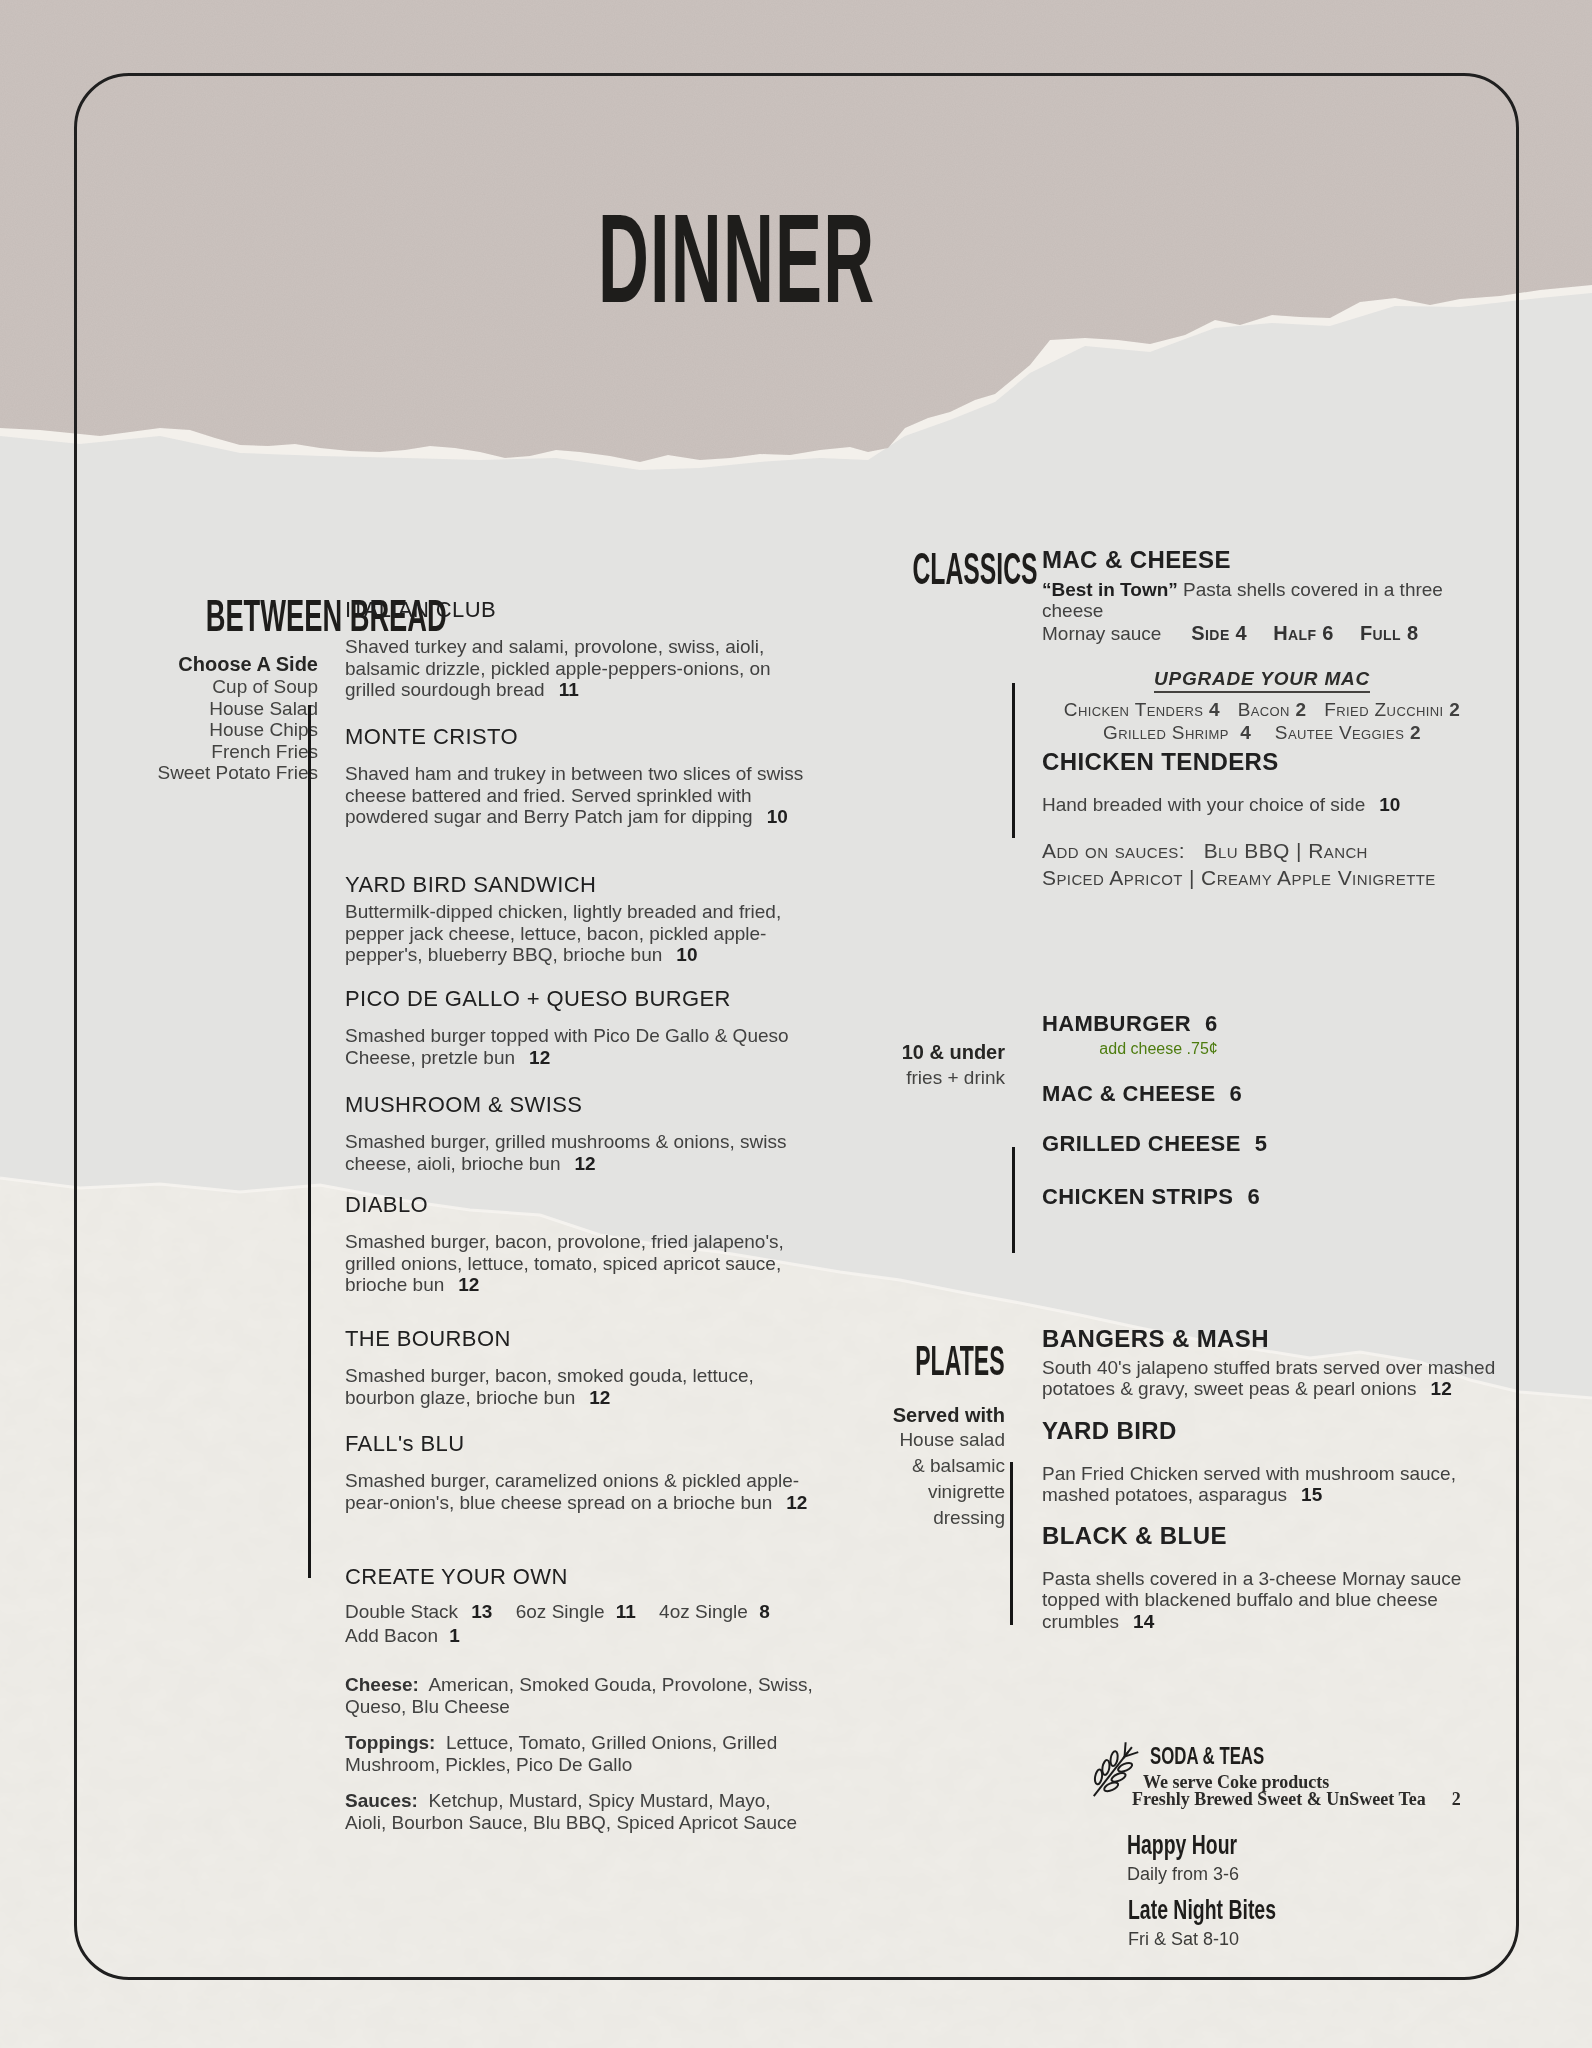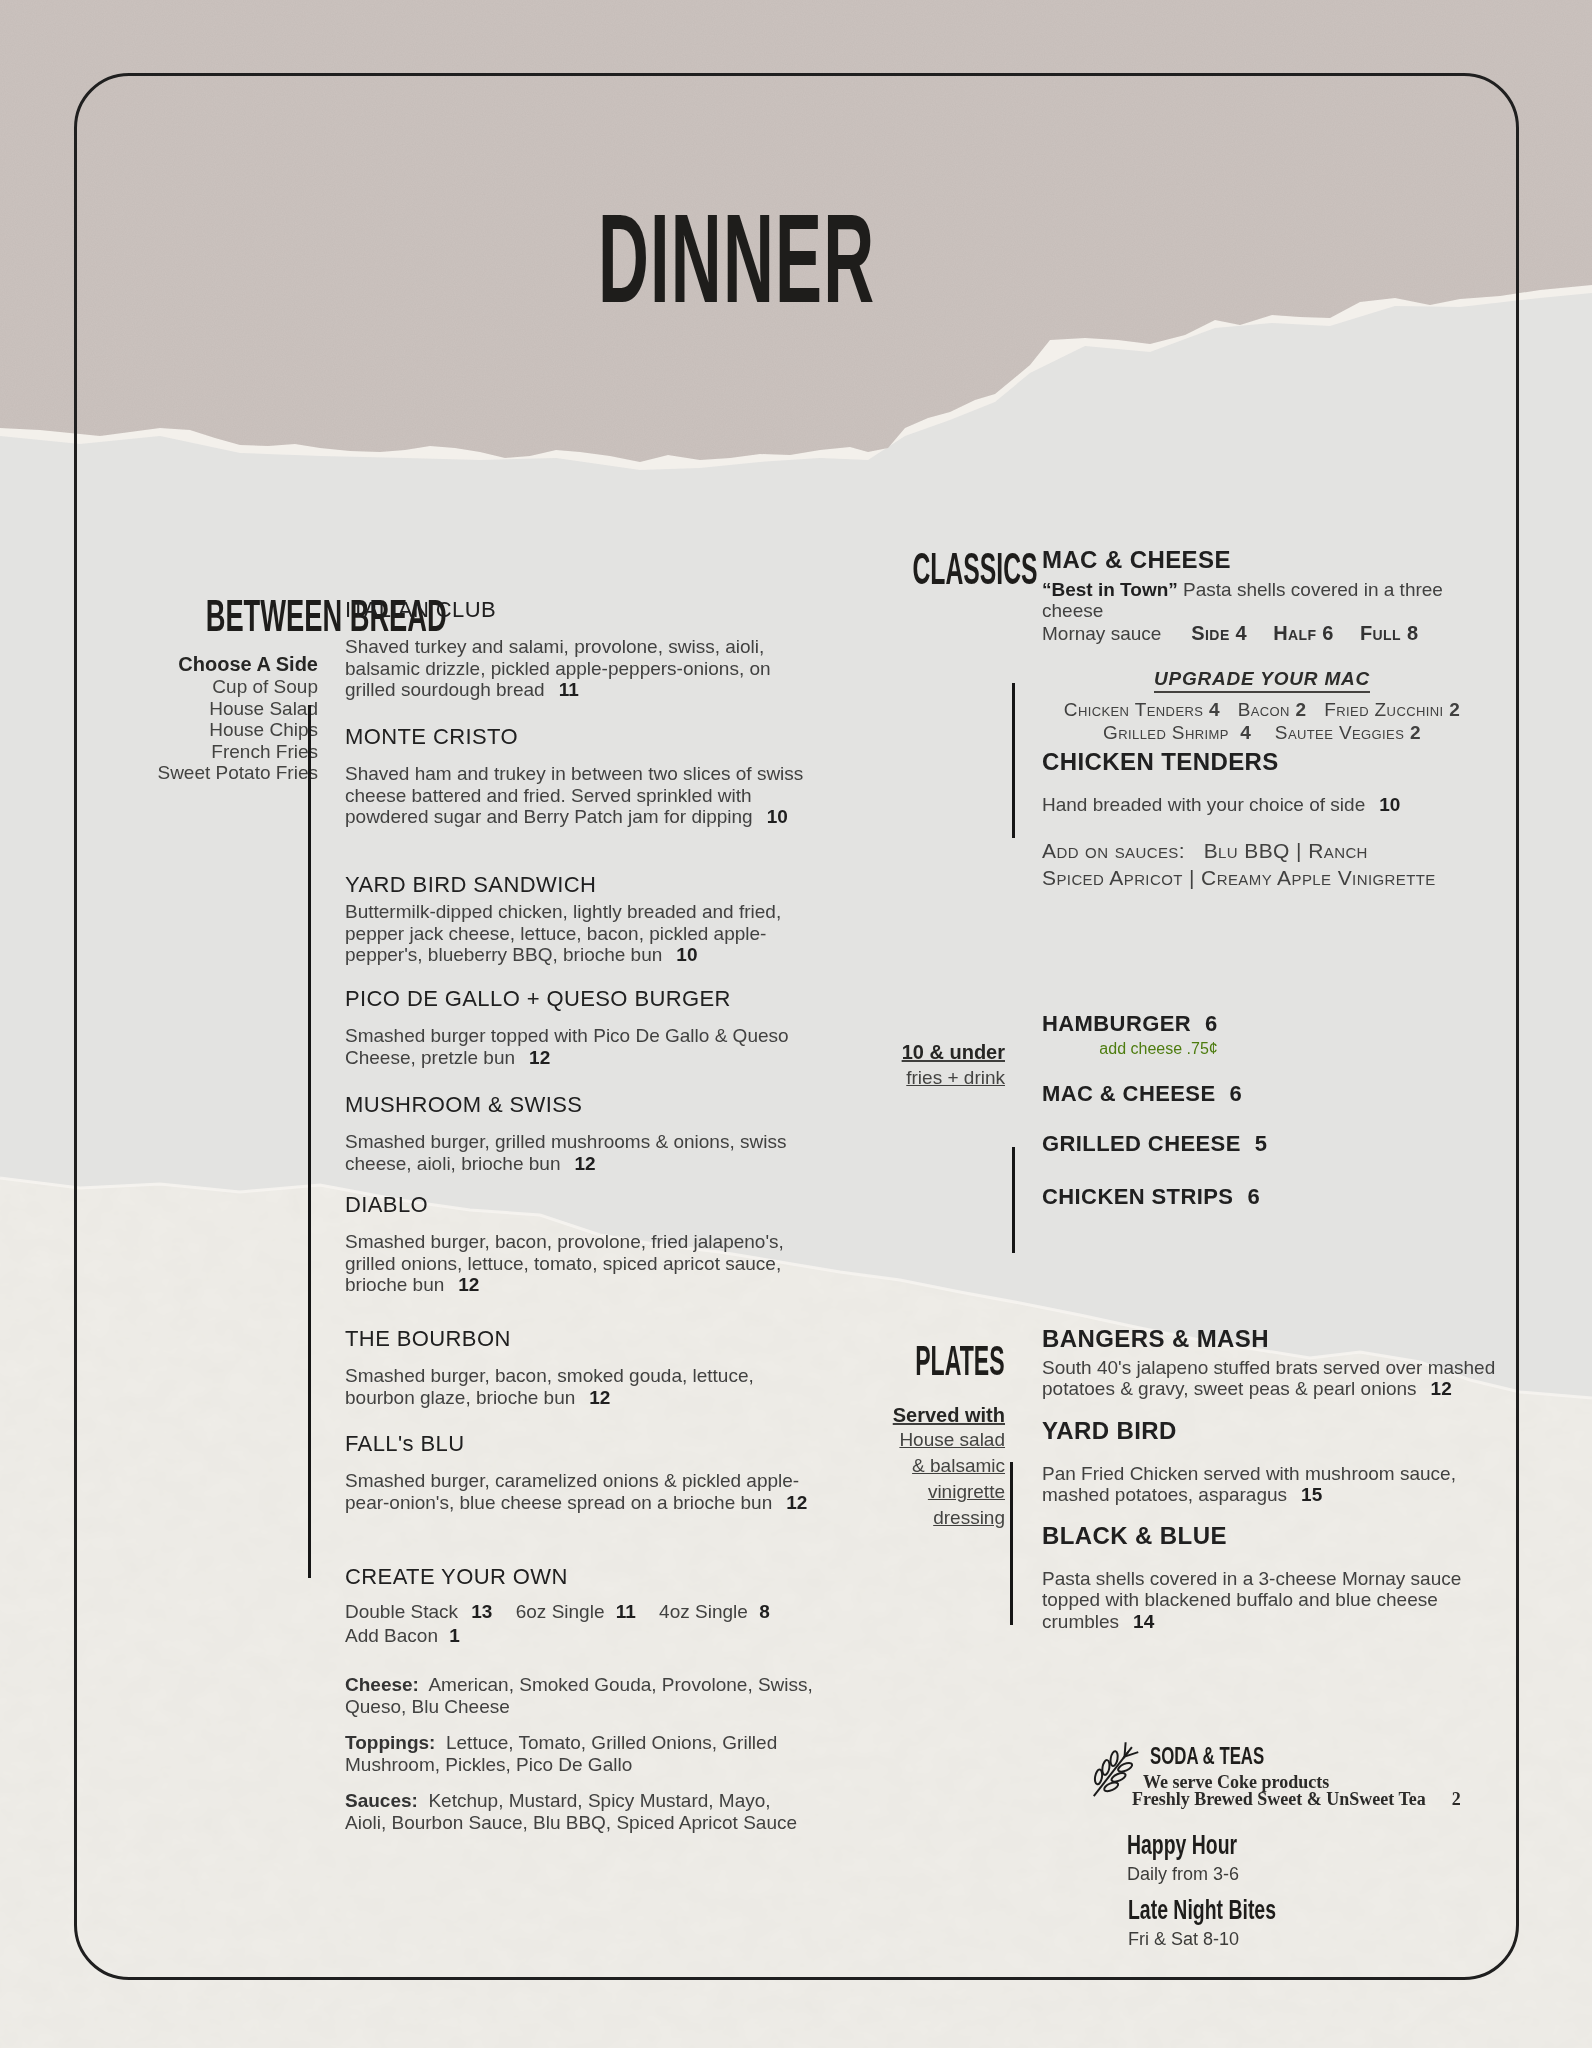--- a/index.html
+++ b/index.html
@@ -24,21 +24,21 @@
   .r-item h3{font-size:24px;font-weight:700;color:#202020;letter-spacing:.4px;line-height:1.15;}
   .l-item h3{font-size:22px;font-weight:700;color:#202020;letter-spacing:.4px;line-height:1.1;}
   .item p,.r-item p{font-size:19px;line-height:21.5px;color:#414140;margin-top:14px;}
   .tightdesc p{margin-top:4px;}
   .price{font-weight:700;color:#1f1f1f;margin-left:14px;}
   .pair{white-space:nowrap;}
   .pair .plabel{color:#414140;}
   .pair+.pair{margin-left:18px;}
   .sc{font-variant:small-caps;letter-spacing:.4px;color:#333;}
   .divider{position:absolute;width:3px;background:#161616;z-index:6;}
-  .right-col-label{text-align:right;text-decoration:underline;}
+  .right-col-label{text-align:right;}
   .note-sm{font-size:16px;color:#4d7c0f;text-align:right;}
   .serif{font-family:"Liberation Serif",serif;font-weight:700;color:#2b2a28;}
   .upg-title{display:inline-block;font-style:italic;font-weight:700;font-size:19px;
              color:#2c2c2a;letter-spacing:.8px;border-bottom:2px solid #44423f;padding-bottom:1px;}
   .center{text-align:center;}
 </style>
 </head>
 <body>
 
 <div class="page">

